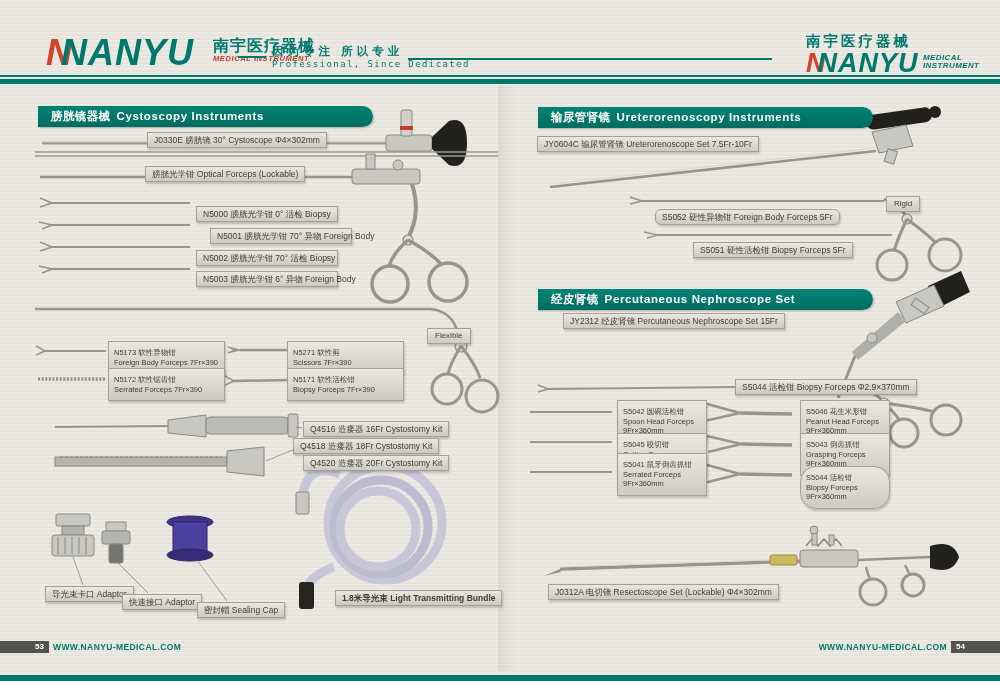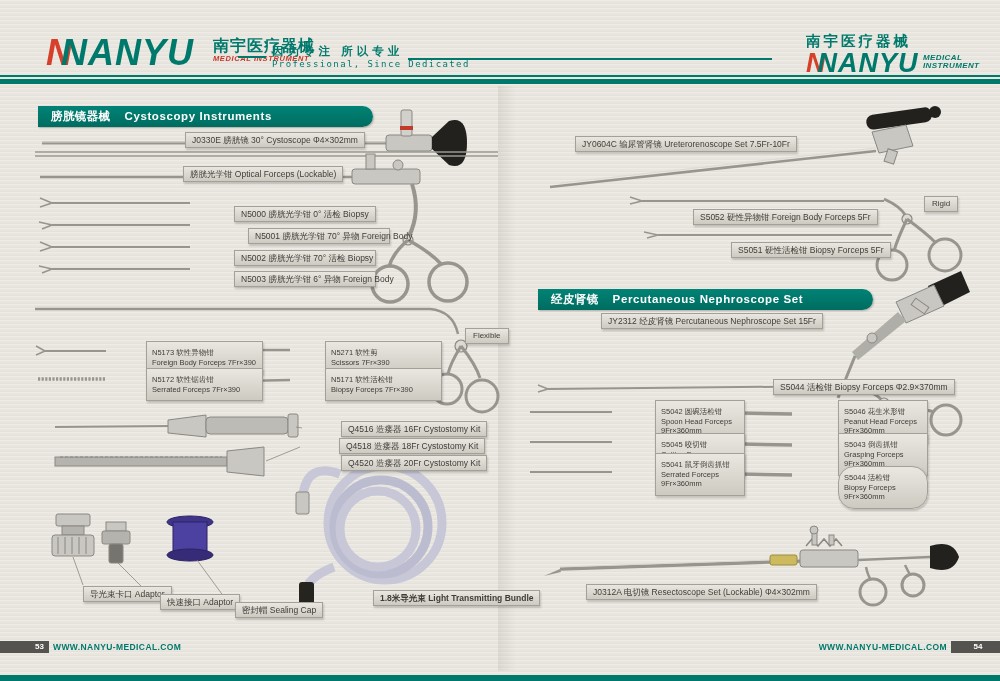--- a/index.html
+++ b/index.html
@@ -20,25 +20,25 @@
   .tag-cn{color:#00796d;font-weight:bold;font-size:11.5px;letter-spacing:4px;}
   .tag-en{color:#00796d;font-size:9px;font-family:"DejaVu Sans Mono",monospace;letter-spacing:1.4px;}
   .hr-teal{background:#00796d;left:0;width:1000px;}
   .logo-right .logo-word{font-size:27px;line-height:25px;}
   .logo-cn2{color:#00796d;font-weight:bold;font-size:14.5px;letter-spacing:3px;}
   .logo-sub2{color:#00796d;font-weight:bold;font-style:italic;font-size:8px;line-height:8.5px;letter-spacing:.4px;display:inline-block;vertical-align:4px;}
   
   .banner{height:21px;line-height:21px;background:linear-gradient(180deg,#008376,#006c60);
     color:#fff;border-radius:0 11px 11px 0;padding-left:13px;font-weight:bold;
     font-size:11.5px;letter-spacing:.4px;box-shadow:1px 1px 2px rgba(0,0,0,.25);white-space:nowrap;}
-  .banner .en{margin-left:14px;letter-spacing:.6px;}
+  .banner .en{margin-left:6px;letter-spacing:.6px;}
   
   .lbl{background:linear-gradient(180deg,#eae7e0,#cdcac2);border:1px solid #a3a099;
     box-shadow:1px 1.5px 2px rgba(0,0,0,.18);font-size:8.5px;line-height:10px;
-    padding:2px 6px;white-space:nowrap;color:#3f3d39;margin-left:38px;}
+    padding:2px 6px;white-space:nowrap;color:#3f3d39;}
   .lbl.ml{white-space:normal;font-size:7.5px;line-height:9.5px;padding:6px 5px;}
   .lbl.sm{font-size:8px;padding:2px 7px;}
   
   .seam{left:498px;top:86px;width:28px;height:585px;
     background:linear-gradient(90deg,rgba(90,85,72,.10),rgba(90,85,72,0) 65%);}
   
   .ptab{top:641px;width:44px;height:12px;background:#55534f;color:#fff;
     font-size:8px;line-height:12px;font-weight:bold;}
   .furl{top:641px;color:#00796d;font-size:8.5px;font-weight:bold;
     letter-spacing:.4px;line-height:12px;white-space:nowrap;}
@@ -256,30 +256,33 @@
   </div>
   <div class="abs lbl ml" style="left:287px;top:341px;width:105px;">
     <div>N5271 软性剪</div>
     <div>Scissors 7Fr×390</div>
   </div>
   <div class="abs lbl ml" style="left:287px;top:368px;width:105px;">
     <div>N5171 软性活检钳</div>
     <div>Biopsy Forceps 7Fr×390</div>
   </div>
   <div class="abs lbl" style="left:303px;top:421px;">Q4516 造瘘器 16Fr Cystostomy Kit</div>
-  <div class="abs lbl" style="left:301px;top:438px;">Q4518 造瘘器 18Fr Cystostomy Kit</div>
+  <div class="abs lbl" style="left:293px;top:438px;">Q4518 造瘘器 18Fr Cystostomy Kit</div>
   <div class="abs lbl" style="left:303px;top:455px;">Q4520 造瘘器 20Fr Cystostomy Kit</div>
   <div class="abs lbl" style="left:45px;top:586px;">导光束卡口 Adaptor</div>
   <div class="abs lbl" style="left:122px;top:594px;">快速接口 Adaptor</div>
   <div class="abs lbl" style="left:197px;top:602px;">密封帽 Sealing Cap</div>
   <div class="abs lbl" style="left:335px;top:590px;font-weight:bold;">1.8米导光束  Light Transmitting Bundle</div>
 
+  <div class="abs banner" style="left:538px;top:107px;width:322px;">
+    <span>输尿管肾镜</span><span class="en">Ureterorenoscopy Instruments</span>
+  </div>
   <div class="abs lbl" style="left:537px;top:136px;">JY0604C 输尿管肾镜 Ureterorenoscope Set 7.5Fr-10Fr</div>
   <div class="abs lbl sm" style="left:886px;top:196px;">Rigid</div>
-  <div class="abs lbl" style="left:655px;top:209px;">S5052 硬性异物钳 Foreign Body Forceps 5Fr</div>
+  <div class="abs lbl" style="left:655px;top:209px;border-radius:6px;">S5052 硬性异物钳 Foreign Body Forceps 5Fr</div>
   <div class="abs lbl" style="left:693px;top:242px;">S5051 硬性活检钳 Biopsy Forceps 5Fr</div>
 
   <div class="abs banner" style="left:538px;top:289px;width:322px;">
     <span>经皮肾镜</span><span class="en">Percutaneous Nephroscope Set</span>
   </div>
   <div class="abs lbl" style="left:563px;top:313px;">JY2312 经皮肾镜 Percutaneous Nephroscope Set 15Fr</div>
   <div class="abs lbl" style="left:735px;top:379px;">S5044 活检钳 Biopsy Forceps  Φ2.9×370mm</div>
   <div class="abs lbl ml" style="left:617px;top:400px;width:78px;">
     <div>S5042 圆碗活检钳</div>
     <div>Spoon Head Forceps</div>
@@ -309,16 +312,16 @@
     <div>S5044 活检钳</div>
     <div>Biopsy Forceps</div>
     <div>9Fr×360mm</div>
   </div>
 
   <div class="abs lbl" style="left:548px;top:584px;">J0312A 电切镜 Resectoscope Set (Lockable)  Φ4×302mm</div>
 
   <div class="abs ptab" style="left:0;text-align:right;padding-right:5px;">53</div>
   <div class="abs furl" style="left:53px;">WWW.NANYU-MEDICAL.COM</div>
   <div class="abs furl" style="right:53px;">WWW.NANYU-MEDICAL.COM</div>
-  <div class="abs ptab" style="right:0;text-align:center;padding-left:5px;">54</div>
+  <div class="abs ptab" style="right:0;text-align:left;padding-left:5px;">54</div>
   <div class="abs bband"></div>
 
 </div>
 
 </body></html>

